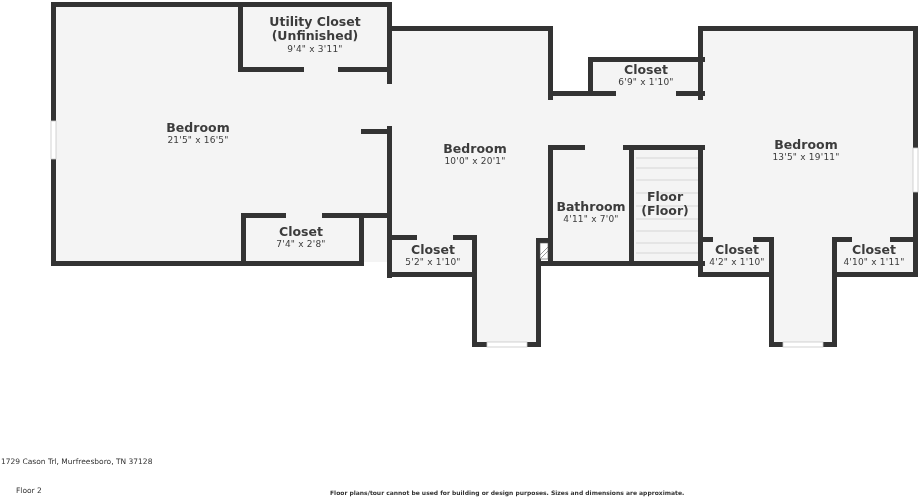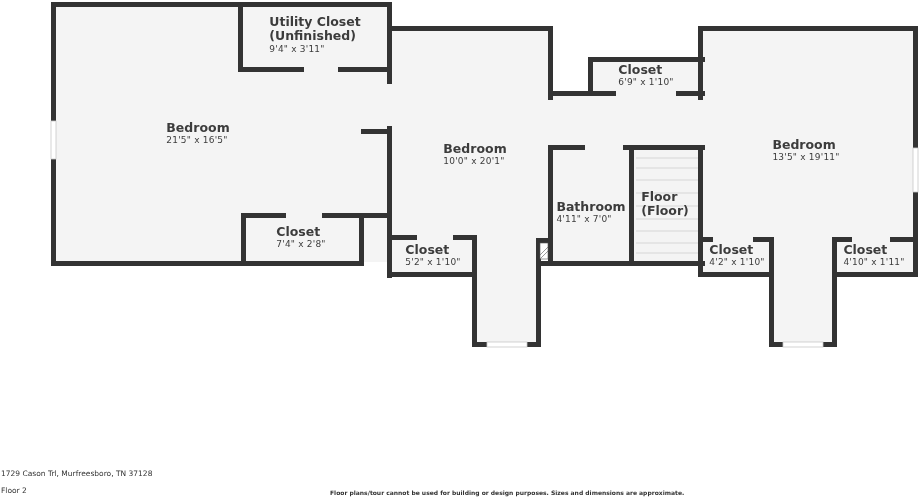--- a/index.html
+++ b/index.html
@@ -3,21 +3,21 @@
 <meta charset="utf-8">
 <style>
   html, body { margin:0; padding:0; background:#ffffff; }
   body { width:920px; height:504px; position:relative; overflow:hidden; font-family:"DejaVu Sans", sans-serif; }
   svg { position:absolute; left:0; top:0; }
   .room { fill:#f4f4f4; }
   .wall { fill:#333333; }
   .door-gap { fill:#f4f4f4; }
   .window { fill:#ffffff; stroke:#c8c8c8; stroke-width:0.8; }
   .stair-line { stroke:#d6d6d6; stroke-width:1; }
-  .label { position:absolute; color:#3c3c3c; transform:translateX(-50%); white-space:nowrap; line-height:1.15; }
+  .label { position:absolute; text-align:center; color:#3c3c3c; transform:translateX(-50%); white-space:nowrap; line-height:1.15; }
   .label .name { font-weight:bold; font-size:12.5px; display:block; }
   .label .dim { font-size:9px; display:block; letter-spacing:0.2px; }
   .footer { position:absolute; font-size:7.5px; color:#333; }
   .disclaimer { position:absolute; font-size:6px; color:#333; font-weight:bold; }
 </style>
 </head>
 <body>
 
 <svg width="920" height="504" viewBox="0 0 920 504">
 
@@ -165,15 +165,15 @@
 </div>
 <div class="label" style="left:737px; top:243px;">
   <span class="name">Closet</span>
   <span class="dim">4'2" x 1'10"</span>
 </div>
 <div class="label" style="left:874px; top:243px;">
   <span class="name">Closet</span>
   <span class="dim">4'10" x 1'11"</span>
 </div>
 
-<div class="footer" style="left:1px; top:469px;">1729 Cason Trl, Murfreesboro, TN 37128</div>
-<div class="footer" style="left:1px; top:486px;">Floor 2</div>
+<div class="footer" style="left:1px; top:457px;">1729 Cason Trl, Murfreesboro, TN 37128</div>
+<div class="footer" style="left:1px; top:486px;padding-left:15px;">Floor 2</div>
 <div class="disclaimer" style="left:330px; top:489px;">Floor plans/tour cannot be used for building or design purposes. Sizes and dimensions are approximate.</div>
 
 </body></html>

